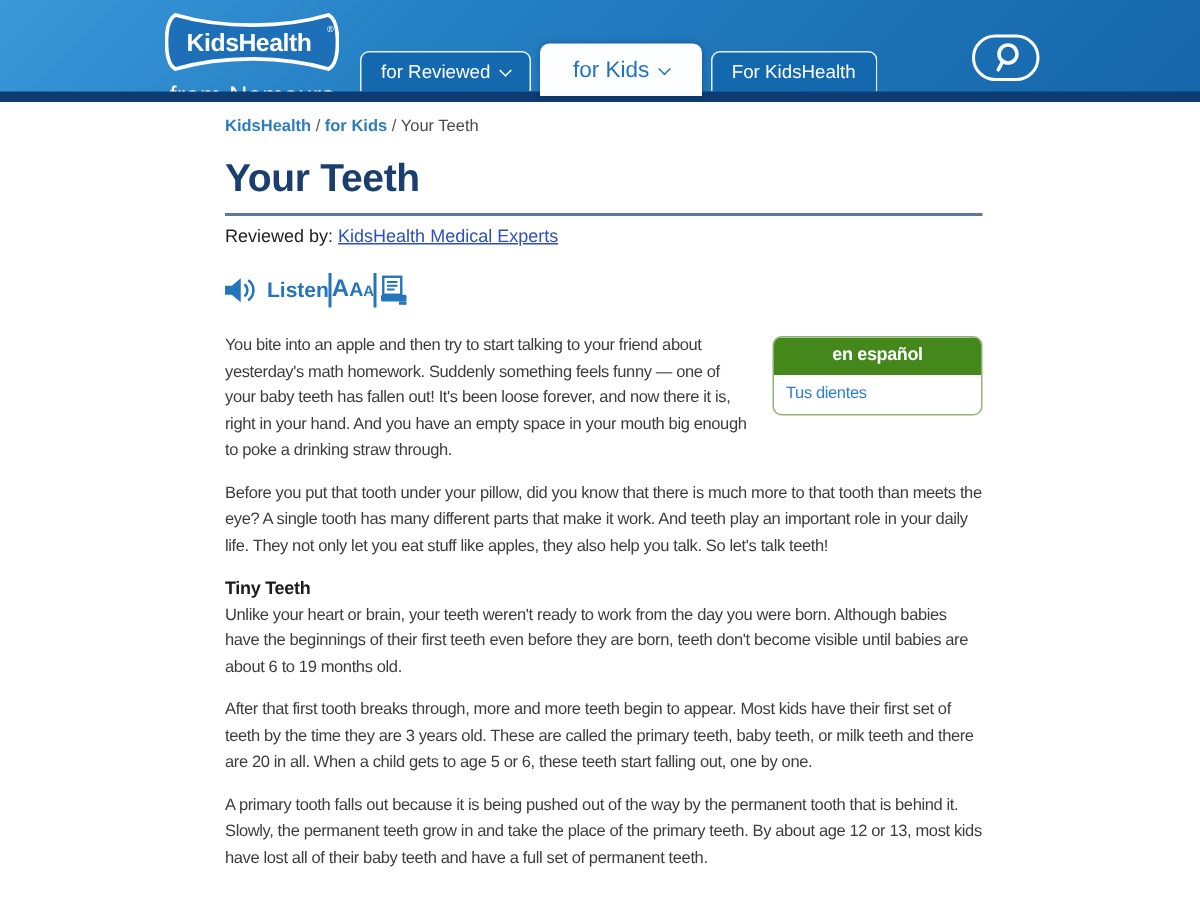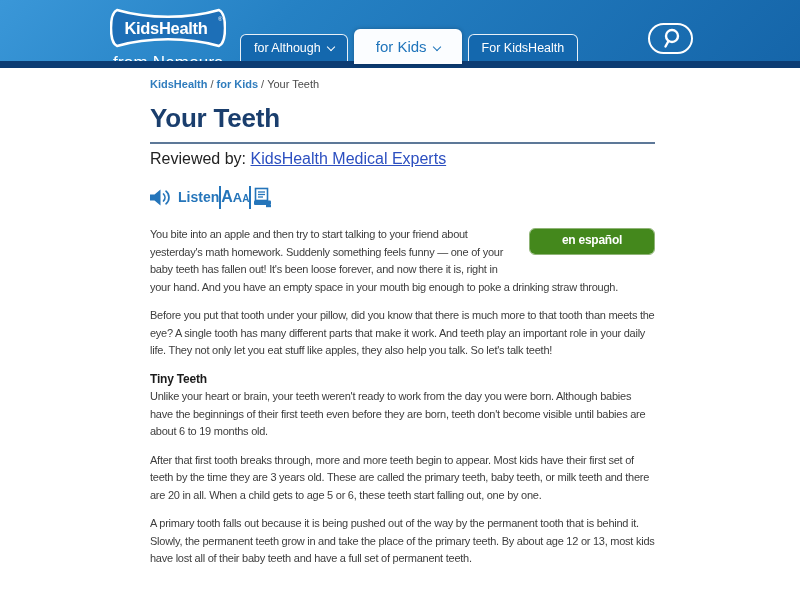--- a/index.html
+++ b/index.html
@@ -59,38 +59,38 @@
 
   
   .content { width: 505px; margin: 0 17px 0 150px; }
 
   .breadcrumb { margin-top: 10px; font-size: 11px; color: #4a4a4a; }
   .breadcrumb a { color: #2f7cbd; font-weight: bold; text-decoration: none; cursor: pointer; }
   .crumb-sep { margin: 0 3px; color: #555; }
 
   .page-title { margin-top: 13px; font-size: 26px; font-weight: bold; color: #1a3e6d; letter-spacing: -0.2px; }
   .title-rule { margin-top: 8px; height: 2px; background: #5d7898; border: none; }
-  .reviewed { margin-top: 6px; font-size: 16px; color: #222; }
+  .reviewed { margin-top: 6px; font-size: 12px; color: #222; }
   .reviewed a { color: #2c4fc0; text-decoration: underline; cursor: pointer; }
 
   .toolbar { margin-top: 16px; display: flex; align-items: center; color: #2575ba; height: 26px; }
   .listen { display: flex; align-items: center; gap: 6px; font-size: 14px; font-weight: bold; cursor: pointer; }
   .tb-div { width: 2px; height: 23px; background: #2575ba; }
   .font-size-ctl { font-weight: bold; cursor: pointer; display: flex; align-items: baseline; }
   .font-size-ctl .a1 { font-size: 16px; }
   .font-size-ctl .a2 { font-size: 13px; }
   .font-size-ctl .a3 { font-size: 10px; }
   .print-btn { cursor: pointer; display: flex; align-items: center; }
 
   .article { margin-top: 16px; font-size: 11px; line-height: 17.5px; color: #3d3d3d; letter-spacing: -0.25px; }
   .article p { margin: 0 0 11px 0; }
   .article h3 { font-size: 12px; color: #1b1b1b; letter-spacing: -0.2px; margin: 0; }
 
   .es-box {
-    float: right; width: 126px; margin: 2px 0 10px 12px;
+    float: right; width: 140px; margin: 2px 0 10px 12px;
     border: 1px solid #8fb476; border-radius: 6px;
     overflow: hidden; background: #ffffff;
   }
   .es-box-header {
     background: #44881c; color: #ffffff;
     font-size: 12px; font-weight: bold; text-align: center;
     padding: 3px 0 4px 0;
   }
   .es-box-body { padding: 4px 8px 5px 8px; }
   .es-box-body a { color: #2e7ecf; font-size: 11px; text-decoration: none; cursor: pointer; }
@@ -103,21 +103,21 @@
     <svg width="116" height="48" viewBox="0 0 116 48">
       <path d="M7,6 C38,15 78,15 109,6 C113,8 115,15 115,24 C115,33 113,40 109,42 C78,33 38,33 7,42 C3,40 1,33 1,24 C1,15 3,8 7,6 Z" fill="#1d6fb7" stroke="#ffffff" stroke-width="2.5"></path>
       <text x="56" y="30" text-anchor="middle" fill="#ffffff" font-family="Liberation Sans, sans-serif" font-size="16.5" font-weight="bold" letter-spacing="-0.3">KidsHealth</text>
       <text x="108" y="17" fill="#ffffff" font-size="6">®</text>
     </svg>
     <div class="logo-tagline">from Nemours</div>
   </div>
 
   <nav class="tabs">
     <div class="tab">
-      <span>for Although</span><span class="chev"></span>
+      <span>for Reviewed</span><span class="chev"></span>
     </div>
     <div class="tab active">
       <span>for Kids</span><span class="chev"></span>
     </div>
     <div class="tab">
       <span>For KidsHealth</span>
     </div>
   </nav>
 
   <div class="search-btn">
@@ -168,20 +168,23 @@
         <line x1="7" y1="10" x2="12" y2="10" stroke="#2575ba" stroke-width="1.3"></line>
         <rect x="3" y="13.5" width="17" height="4.5" rx="1" fill="#2575ba"></rect>
         <rect x="15" y="18" width="5" height="2.2" fill="#2575ba"></rect>
       </svg>
     </div>
   </div>
 
   <div class="article">
     <aside class="es-box">
       <div class="es-box-header">en español</div>
+      <div class="es-box-body">
+        <a>Tus dientes</a>
+      </div>
     </aside>
 
     <p>You bite into an apple and then try to start talking to your friend about yesterday's math homework. Suddenly something feels funny — one of your baby teeth has fallen out! It's been loose forever, and now there it is, right in your hand. And you have an empty space in your mouth big enough to poke a drinking straw through.</p>
     <p>Before you put that tooth under your pillow, did you know that there is much more to that tooth than meets the eye? A single tooth has many different parts that make it work. And teeth play an important role in your daily life. They not only let you eat stuff like apples, they also help you talk. So let's talk teeth!</p>
 
     <h3>Tiny Teeth</h3>
     <p>Unlike your heart or brain, your teeth weren't ready to work from the day you were born. Although babies have the beginnings of their first teeth even before they are born, teeth don't become visible until babies are about 6 to 19 months old.</p>
     <p>After that first tooth breaks through, more and more teeth begin to appear. Most kids have their first set of teeth by the time they are 3 years old. These are called the primary teeth, baby teeth, or milk teeth and there are 20 in all. When a child gets to age 5 or 6, these teeth start falling out, one by one.</p>
     <p>A primary tooth falls out because it is being pushed out of the way by the permanent tooth that is behind it. Slowly, the permanent teeth grow in and take the place of the primary teeth. By about age 12 or 13, most kids have lost all of their baby teeth and have a full set of permanent teeth.</p>
   </div>

